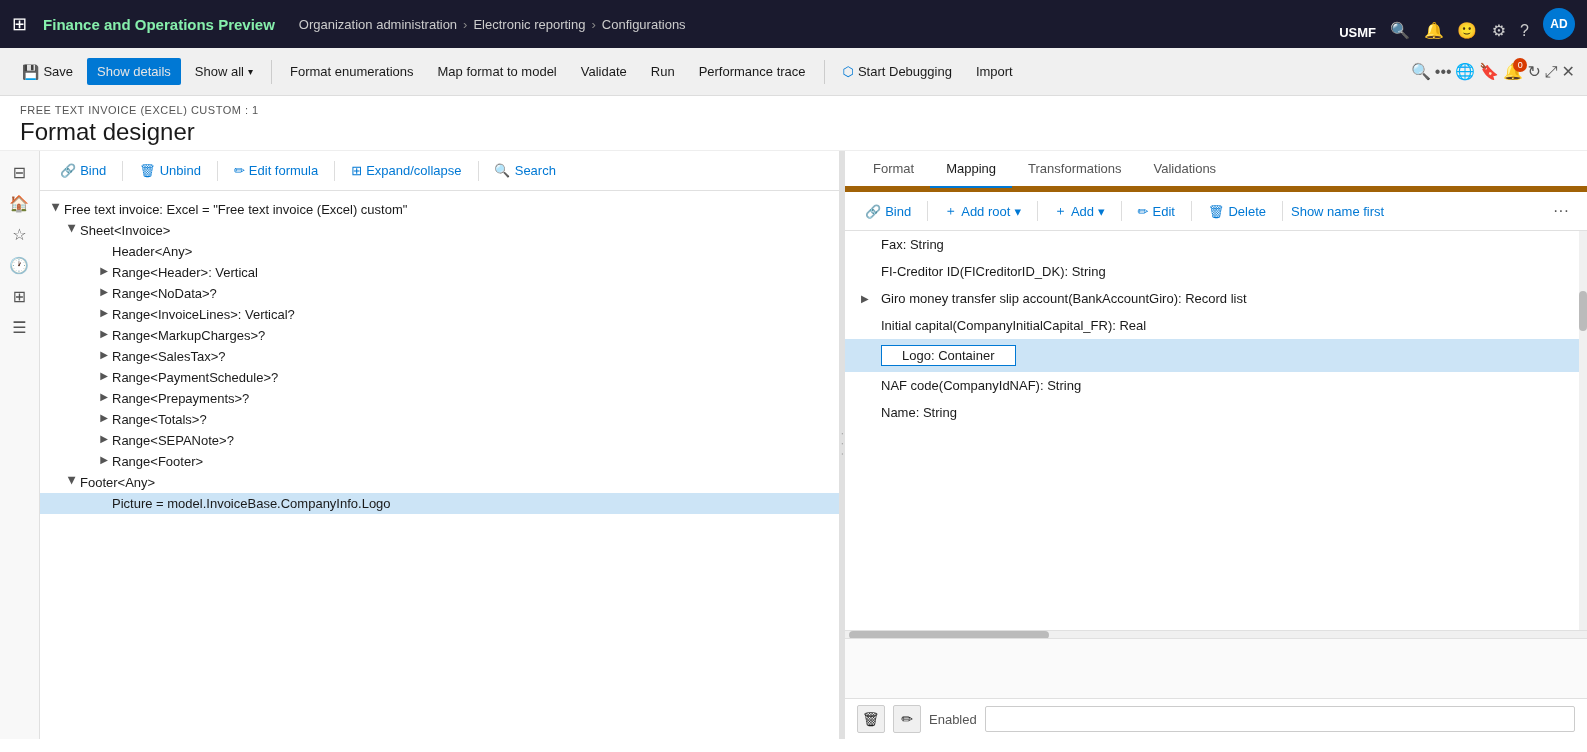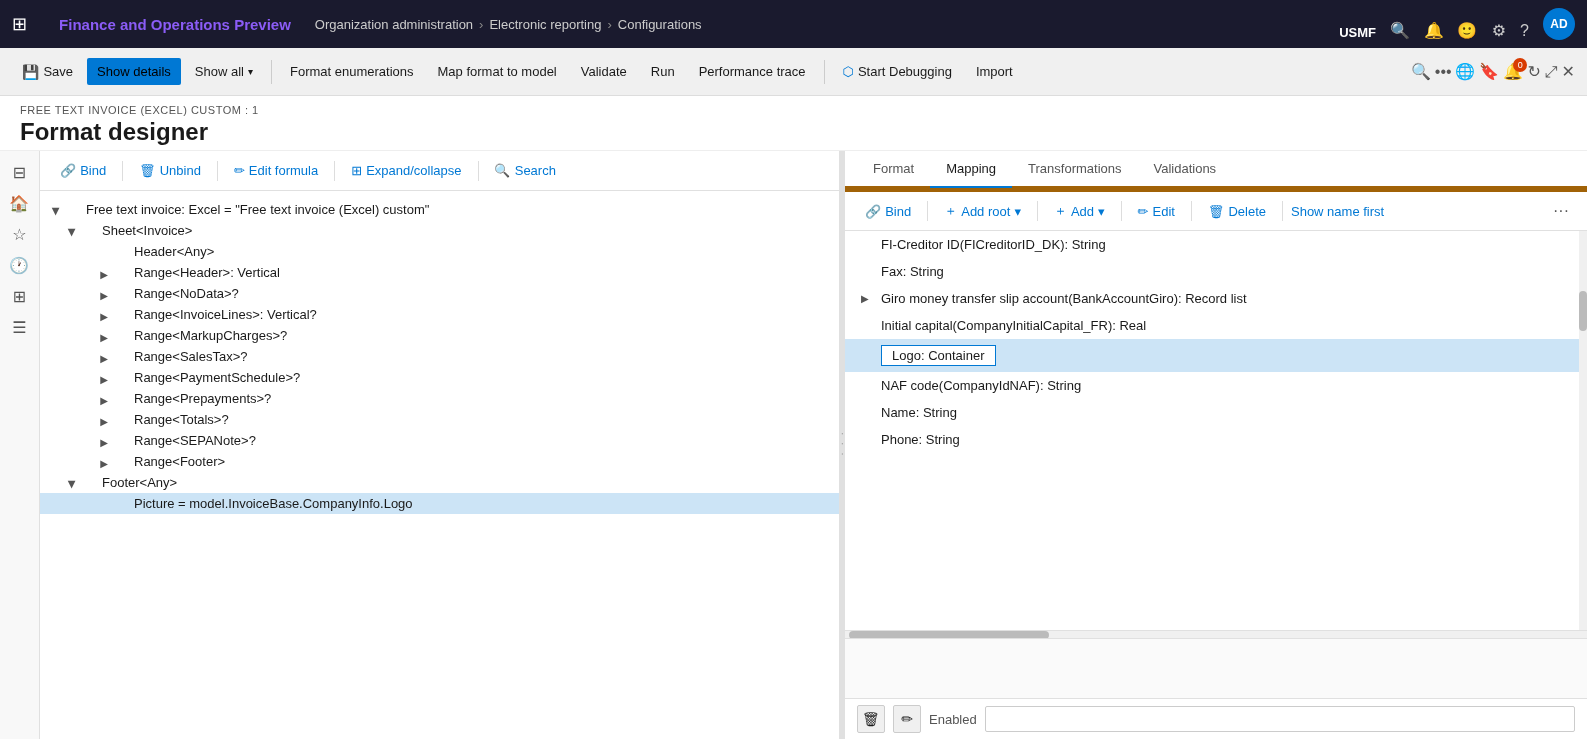--- a/index.html
+++ b/index.html
@@ -8,21 +8,21 @@
     
     .top-nav {
       background: #1a1a2e;
       height: 48px;
       display: flex;
       align-items: center;
       padding: 0 12px;
       gap: 8px;
     }
     .nav-grid-icon { color: #fff; font-size: 18px; cursor: pointer; margin-right: 8px; }
-    .nav-title { color: #8b5cf6; font-size: 15px; font-weight: 600; margin-right: 16px; margin-left: 16px; }
+    .nav-title { color: #86efac; font-size: 15px; font-weight: 600; margin-right: 16px; }
     .nav-breadcrumb { display: flex; align-items: center; gap: 6px; color: #ccc; font-size: 13px; }
     .nav-breadcrumb span { color: #ccc; }
     .nav-breadcrumb .chevron { color: #888; }
     .nav-spacer { flex: 1; }
     .nav-right { display: flex; align-items: flex-end; gap: 14px; color: #ccc; font-size: 13px; }
     .nav-right .org-name { color: #fff; font-weight: 600; }
     .nav-icon { color: #ccc; font-size: 16px; cursor: pointer; }
     .nav-avatar { width: 32px; height: 32px; background: #0078d4; border-radius: 50%; display: flex; align-items: center; justify-content: center; color: #fff; font-size: 12px; font-weight: 600; }
 
     
@@ -42,35 +42,35 @@
       padding: 6px 10px;
       border: none;
       background: transparent;
       cursor: pointer;
       font-size: 13px;
       color: #1a1a1a;
       border-radius: 2px;
     }
     .action-btn.primary {
       background: #0078d4;
-      color: #000000;
+      color: #e5e5e5;
       border-radius: 2px;
     }
     .action-btn .icon { font-size: 14px; }
     .action-btn .dropdown-arrow { font-size: 10px; }
     .action-separator { width: 1px; height: 24px; background: #ccc; margin: 0 4px; }
     .action-right { margin-left: auto; display: flex; align-items: center; gap: 4px; }
 
     
     .page-header {
       padding: 8px 20px 4px 20px;
       border-bottom: 1px solid #eee;
     }
     .breadcrumb-text { font-size: 11px; color: #555; text-transform: uppercase; letter-spacing: 0.5px; }
-    .page-title { font-size: 24px; font-weight: 700; color: #1a1a1a; margin-top: 2px; }
+    .page-title { font-size: 24px; font-weight: 400; color: #1a1a1a; margin-top: 2px; }
 
     
     .main-content {
       display: flex;
       height: calc(752px - 48px - 48px - 68px);
     }
 
     
     .left-sidebar {
       width: 40px;
@@ -115,26 +115,25 @@
 
     .format-tree {
       flex: 1;
       overflow-y: auto;
       padding: 8px 0;
       background: #fff;
     }
 
     .tree-item {
       display: flex;
-      align-items: flex-end;
+      align-items: flex-start;
       padding: 3px 8px;
       cursor: pointer;
       user-select: none;
       white-space: nowrap;
-      gap: 22px;
     }
     .tree-item.selected { background: #cce4f6; }
     .tree-arrow { width: 16px; text-align: center; font-size: 10px; color: #555; cursor: pointer; }
     .tree-arrow.expanded { transform: rotate(90deg); display: inline-block; }
     .tree-spacer { display: inline-block; width: 16px; }
     .tree-label { font-size: 13px; color: #1a1a1a; }
 
     
     .mapping-panel {
       flex: 1;
@@ -496,58 +495,54 @@
       <div class="map-tool-sep"></div>
       <span class="map-tool-text">Show name first</span>
       <span style="flex:1;"></span>
       <span class="map-more-btn">···</span>
     </div>
 
     <div class="mapping-list" style="position:relative;">
 
       <div class="mapping-item">
         <span class="expand-arrow"></span>
-        <span>FI-Creditor ID(FICreditorID_DK): String</span>
+        <span>Fax: String</span>
       </div>
 
       <div class="mapping-item">
         <span class="expand-arrow"></span>
-        <span>Fax: String</span>
+        <span>FI-Creditor ID(FICreditorID_DK): String</span>
       </div>
 
       <div class="mapping-item">
         <span class="expand-arrow">▶</span>
         <span>Giro money transfer slip account(BankAccountGiro): Record list</span>
       </div>
 
       <div class="mapping-item">
         <span class="expand-arrow"></span>
         <span>Initial capital(CompanyInitialCapital_FR): Real</span>
       </div>
 
 
       <div class="mapping-item selected">
         <span class="expand-arrow"></span>
-        <span style="background:#fff;border:1px solid #0078d4;padding:2px 10px;color:#1a1a1a;">Logo: Container</span>
+        <span style="background:#fff;border:1px solid #0078d4;padding:2px 20px;color:#1a1a1a;">Logo: Container</span>
       </div>
 
       <div class="mapping-item">
         <span class="expand-arrow"></span>
         <span>NAF code(CompanyIdNAF): String</span>
       </div>
 
       <div class="mapping-item">
         <span class="expand-arrow"></span>
         <span>Name: String</span>
       </div>
 
-      <div class="mapping-item">
-        <span class="expand-arrow"></span>
-        <span>Phone: String</span>
-      </div>
 
       <div style="position:absolute;right:0;top:0;bottom:0;width:8px;background:#f0f0f0;">
         <div style="width:8px;height:40px;background:#bbb;border-radius:4px;margin-top:60px;"></div>
       </div>
 
       <div style="height:8px;background:#f0f0f0;border-top:1px solid #e0e0e0;position:absolute;bottom:0;left:0;right:0;">
         <div style="height:8px;width:200px;background:#bbb;border-radius:4px;margin-left:4px;"></div>
       </div>
     </div>
 

